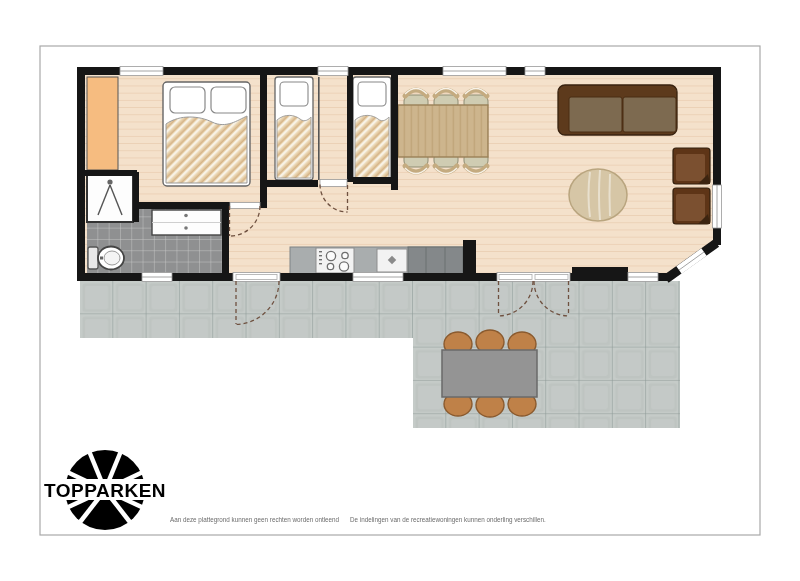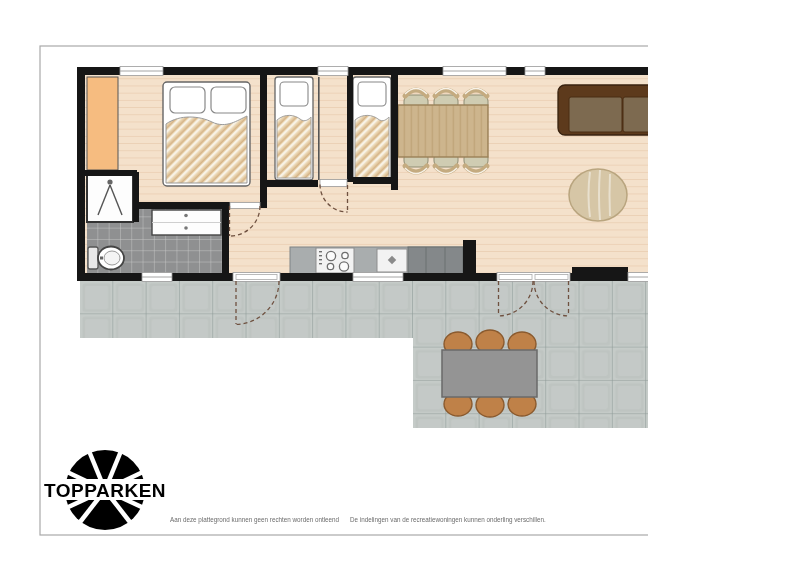--- a/index.html
+++ b/index.html
@@ -1,17 +1,17 @@
 <!DOCTYPE html>
 <html style="--c-floor: #f4e1cb; --c-plank: #e3c3a1; --c-wall: #161616; --c-closet: #f6bc80; --c-bath_tile: #8f9091; --c-bath_grid: #c9c9c9; --c-terrace_tile: #c5cbc8; --c-terrace_grid: #8d9996; --c-counter: #a9adae; --c-cabinet: #84888a; --c-appliance: #f2f2f2; --c-sofa: #5d3a1c; --c-sofa_cushion: #7d6a50; --c-armchair: #5e3517; --c-armchair_seat: #7b5030; --c-table_wood: #cdb58d; --c-chair_seat: #cfccb2; --c-chair_back: #c4ab80; --c-rug: #d6c6a6; --c-outdoor_table: #949494; --c-outdoor_chair: #bf8148; --c-blanket: #e8d2ac; --c-bed: #ffffff; --c-dash: #6f5140; --c-border: #a9a9a9;"><head>
 <meta charset="utf-8">
 <style>
   html,body{margin:0;padding:0;background:#fff;}
   body{font-family:"Liberation Sans", sans-serif;}
-  .stage{position:relative;width:648px;height:581px;background:#fff;overflow:hidden;}
+  .stage{position:relative;width:800px;height:581px;background:#fff;overflow:hidden;}
   svg text{font-family:"Liberation Sans", sans-serif;}
   .logo-text{font-weight:bold;letter-spacing:.5px;paint-order:stroke;stroke:#ffffff;stroke-width:4px;}
   .fine{fill:#6b6b6b;}
 </style>
 </head>
 <body>
 
 <div class="stage">
 <svg width="800" height="581" viewBox="0 0 800 581">
   <defs>

